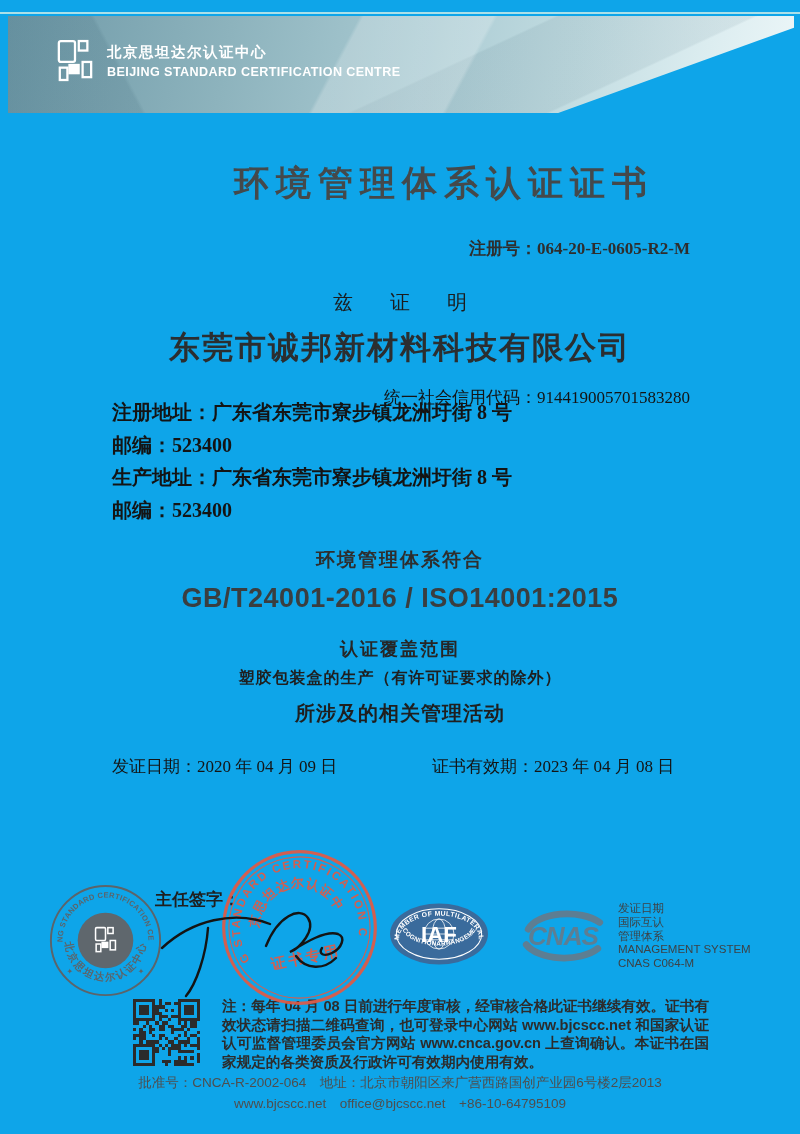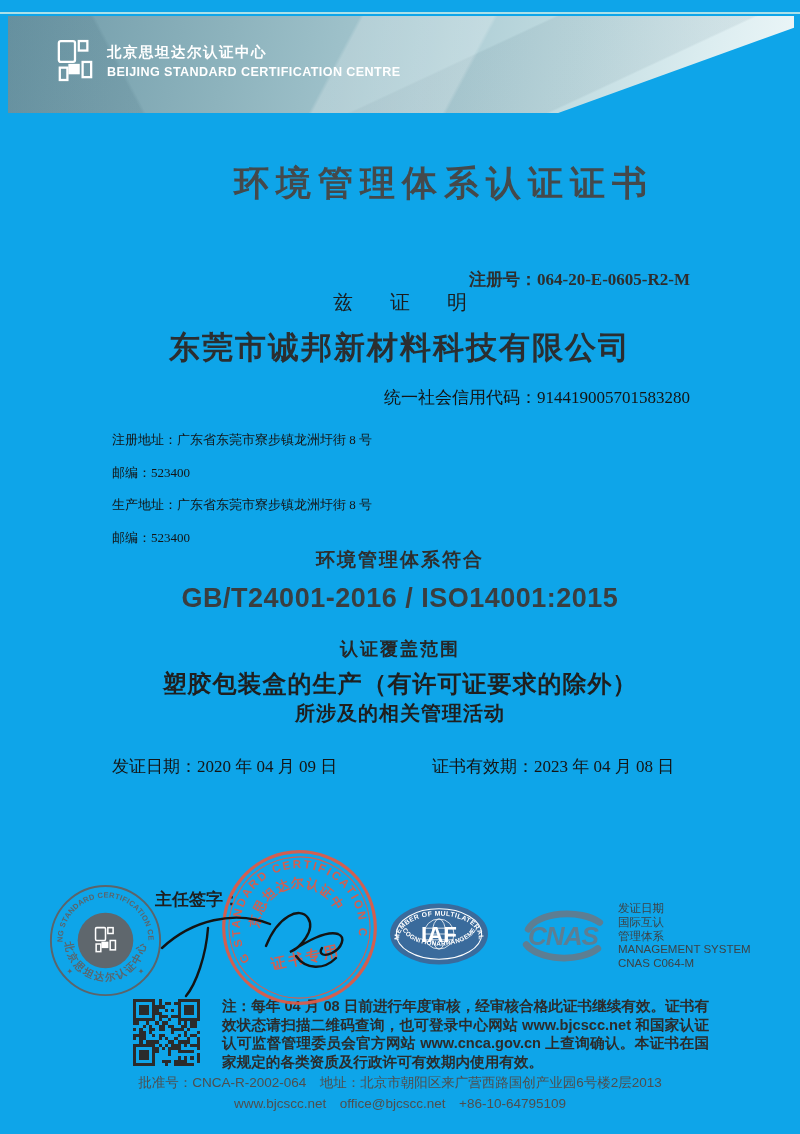--- a/index.html
+++ b/index.html
@@ -16,35 +16,35 @@
       linear-gradient(155deg, rgba(255,255,255,0) 55%, rgba(20,60,80,.07) 55.5% 75%, rgba(255,255,255,0) 75.5%),
       linear-gradient(100deg,#6f9aa8 0%,#8db3bd 28%,#a9cad2 52%,#c3dde2 72%,#dcedf0 88%,#ecf6f8 100%);
     clip-path:polygon(0 0,100% 0,100% 12%,70% 100%,0 100%);}
   .banner-inner{position:absolute;left:48px;top:22px;display:flex;align-items:center;gap:13px;color:#fff;}
   .logo-text .cn{font-size:14.5px;font-weight:700;letter-spacing:1.5px;}
   .logo-text .en{font-size:12.6px;font-weight:700;letter-spacing:.4px;margin-top:3px;}
 
   
   .cert-title{position:absolute;top:160px;left:0;width:100%;text-align:center;
     font-size:35px;font-weight:900;color:#44494b;letter-spacing:7px;margin-left:44px;}
-  .reg-line{position:absolute;top:237px;right:110px;font-size:17px;font-weight:700;color:#2e2e2e;margin-top:31px;}
+  .reg-line{position:absolute;top:237px;right:110px;font-size:17px;font-weight:700;color:#2e2e2e;}
   .certify{position:absolute;top:289px;left:0;width:100%;text-align:center;
     font-size:20px;color:#1c1c1c;letter-spacing:16px;text-indent:16px;}
   .company{position:absolute;top:327px;left:0;width:100%;text-align:center;
     font-size:31px;font-weight:700;color:#2b2e30;letter-spacing:2px;}
   .credit{position:absolute;top:386px;right:110px;font-size:17px;color:#141414;}
-  .addr{position:absolute;top:424px;left:112px;font-size:13px;color:#141414;line-height:32.5px;}
+  .addr{position:absolute;top:396px;left:112px;font-size:20px;color:#141414;line-height:32.5px;font-weight:bold;}
   .conform{position:absolute;top:547px;left:0;width:100%;text-align:center;
     font-size:19px;font-weight:600;color:#2e2e2e;letter-spacing:2px;}
   .standard{position:absolute;top:571px;left:0;width:100%;text-align:center;
     font-size:27px;font-weight:800;color:#3a3e40;letter-spacing:.5px;margin-top:12px;}
   .scope-head{position:absolute;top:637px;left:0;width:100%;text-align:center;
     font-size:18px;font-weight:600;color:#262626;letter-spacing:2px;}
   .scope1{position:absolute;top:668px;left:0;width:100%;text-align:center;
-    font-size:24px;font-weight:700;color:#1f1f1f;letter-spacing:1px;}
+    font-size:16px;font-weight:700;color:#1f1f1f;letter-spacing:1px;}
   .scope2{position:absolute;top:700px;left:0;width:100%;text-align:center;
     font-size:20px;font-weight:700;color:#1f1f1f;letter-spacing:1px;}
   .date-issue{position:absolute;top:755px;left:112px;font-size:17px;color:#141414;}
   .date-valid{position:absolute;top:755px;left:432px;font-size:17px;color:#141414;}
 
   
   .gray-seal{position:absolute;left:47px;top:882px;width:117px;height:117px;}
   .sig-label{position:absolute;left:155px;top:888px;font-size:17px;font-weight:700;color:#1f1f1f;}
   .red-stamp{position:absolute;left:218px;top:846px;width:163px;height:163px;
     transform:rotate(-12deg);opacity:.92;z-index:3;}

